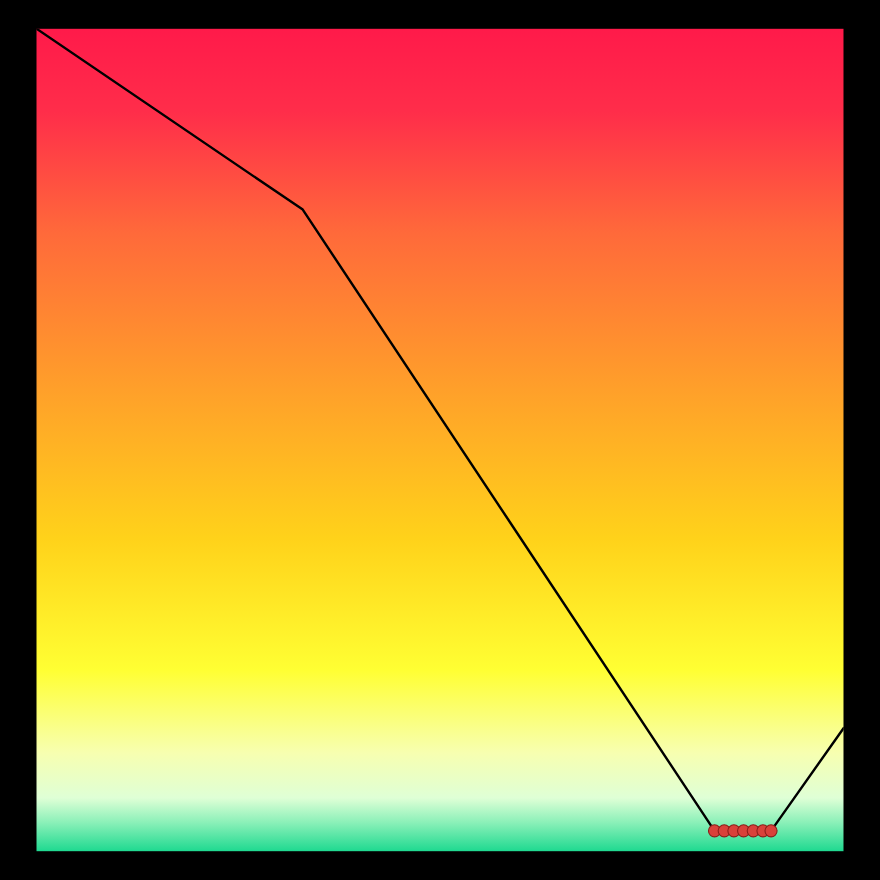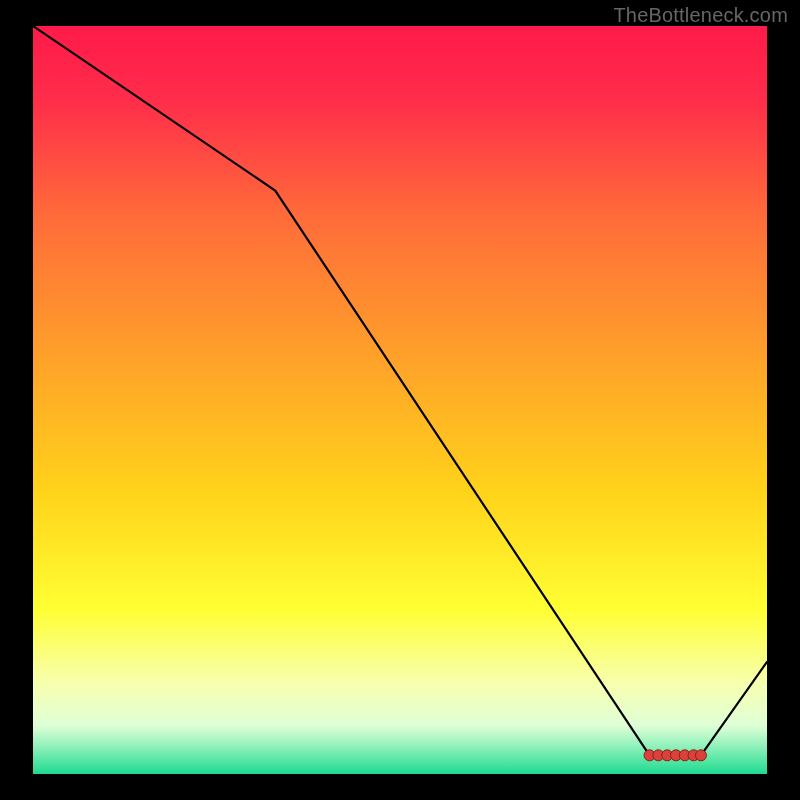--- a/index.html
+++ b/index.html
@@ -38,21 +38,20 @@
     display: block;
     width: 734px;
     height: 748px;
   }
 </style>
 </head>
 <body>
 
 <div class="frame">
 
-  <div class="watermark">TheBottleneck.com</div>
 
   <div class="plot">
     <svg id="svg-plot" viewBox="0 0 734 748">
       <defs>
         <linearGradient id="bg-grad" x1="0" y1="0" x2="0" y2="1">
             <stop offset="0%" stop-color="#ff1a4a"></stop>
             <stop offset="10%" stop-color="#ff2d4a"></stop>
             <stop offset="25%" stop-color="#ff6a3a"></stop>
             <stop offset="45%" stop-color="#ffa329"></stop>
             <stop offset="62%" stop-color="#ffd21a"></stop>

